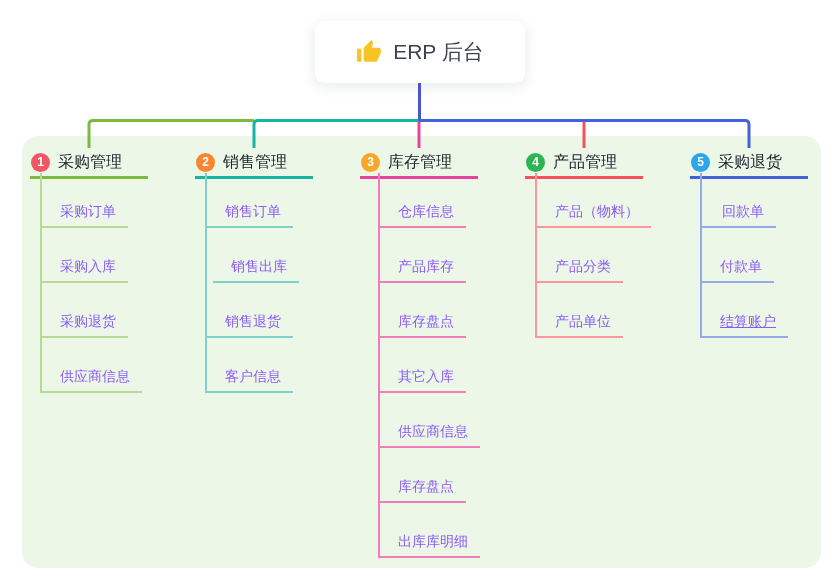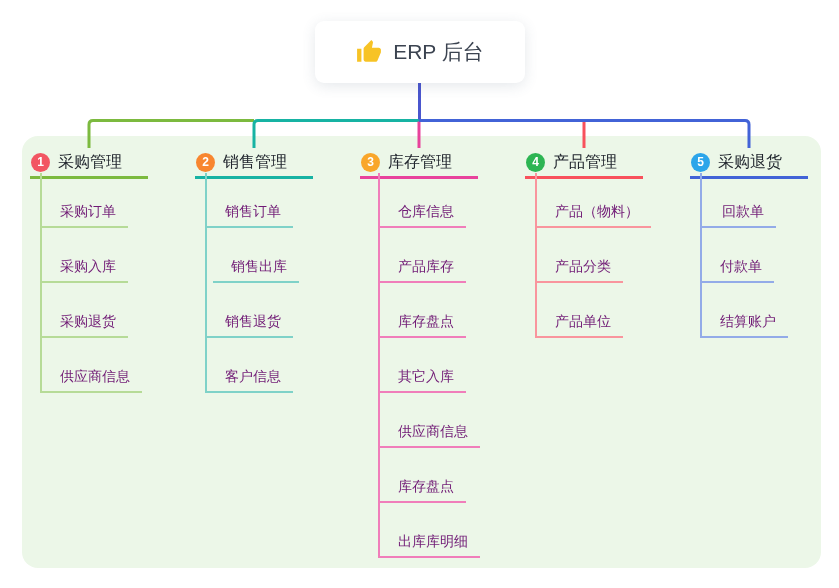--- a/index.html
+++ b/index.html
@@ -34,21 +34,21 @@
     display:flex;align-items:center;justify-content:center;
     color:#fff;font-size:12px;font-weight:bold;line-height:1;
   }
   ul.items{
     position:absolute;margin:0;padding:0;list-style:none;z-index:2;
     border-left:2px solid;box-sizing:border-box;
   }
   ul.items li{height:55px;display:flex;align-items:flex-end;}
   ul.items li span{
     display:inline-block;border-bottom:2px solid;
-    padding:0 12px 5px 18px;font-size:14px;color:#701a75;
+    padding:0 12px 5px 18px;font-size:14px;color:#8b5cf6;
     white-space:nowrap;cursor:default;
   }
 </style>
 </head>
 <body style="background: rgb(255, 255, 255);">
 
 <div id="stage">
   <div class="panel" id="panel" style="background: rgb(236, 247, 232);"></div>
 
   <svg id="connectors" width="839" height="588" viewBox="0 0 839 588">
@@ -151,17 +151,17 @@
         <span>采购退货</span>
       </div>
       <ul class="items" style="left: 700px; top: 173px; height: 165px; border-left-color: rgb(147, 171, 232);">
         <li>
           <span style="border-bottom-color: rgb(147, 171, 232); padding-left: 20px;">回款单</span>
         </li>
         <li>
           <span style="border-bottom-color: rgb(147, 171, 232);">付款单</span>
         </li>
         <li>
-          <span style="border-bottom-color: rgb(147, 171, 232);">结算账户</span>
+          <span style="border-bottom-color: rgb(147, 171, 232); text-decoration: underline;">结算账户</span>
         </li>
       </ul>
     </div>
 </div>
 
 </body></html>

